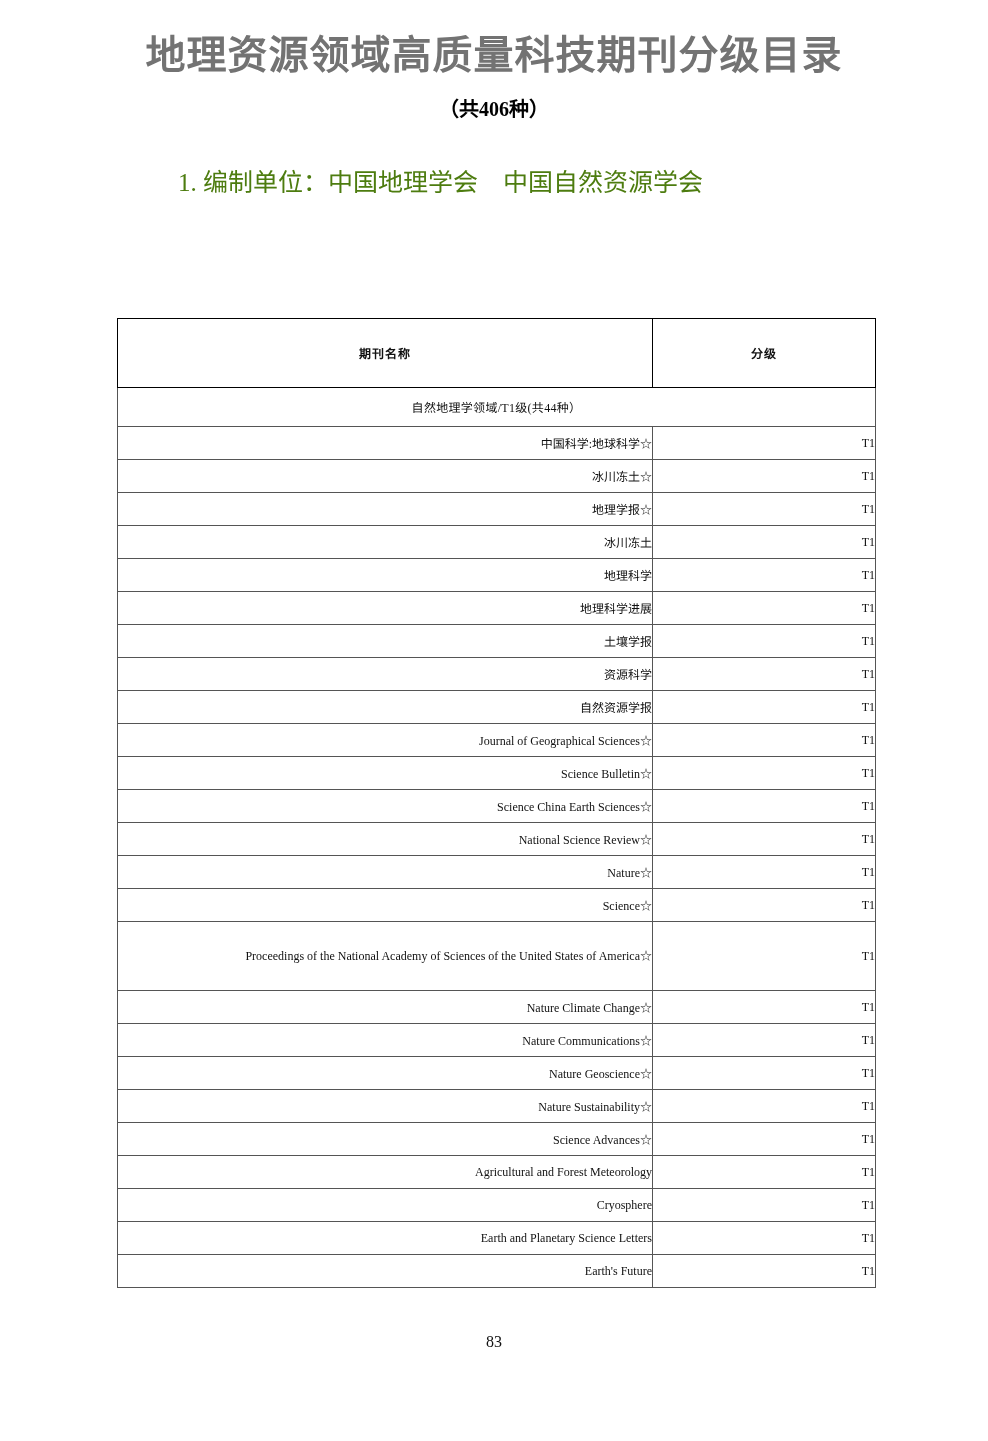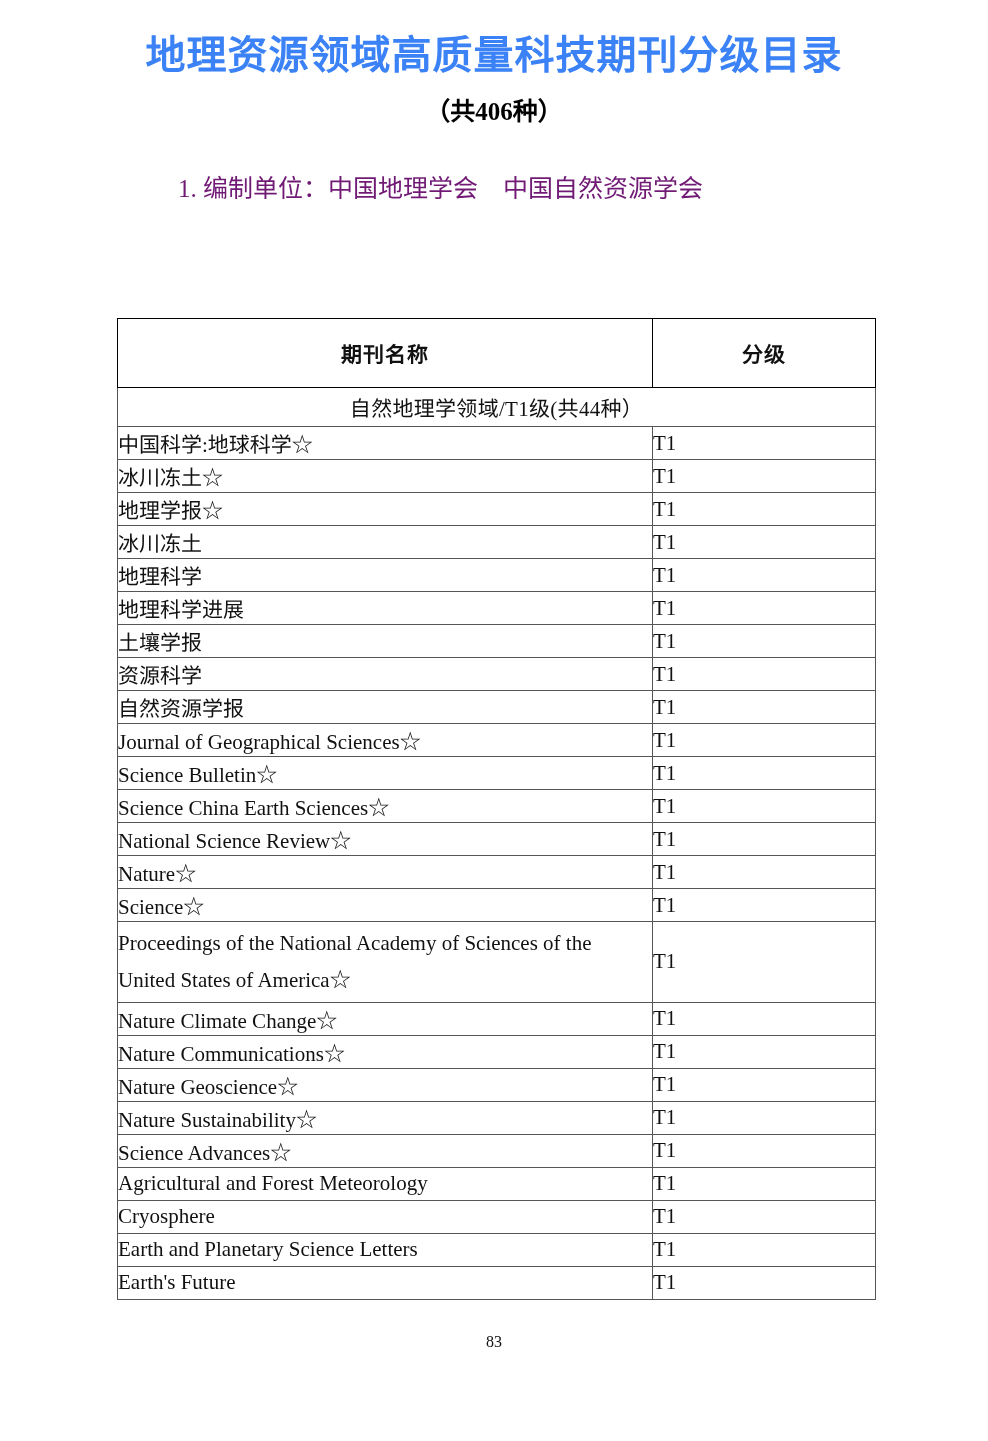--- a/index.html
+++ b/index.html
@@ -27,45 +27,45 @@
   
   .doc-title {
     text-align: center;
     font-family: "Liberation Serif", "DejaVu Serif", serif;
     font-weight: bold;
     font-size: 40px;
     letter-spacing: 1px;
     line-height: 1.18;
     margin: 0;
     padding-top: 32px;
-    color: #3b82f6;
+    color: #737373;
   }
   .doc-subtitle {
     text-align: center;
     font-weight: bold;
-    font-size: 25px;
+    font-size: 20px;
     line-height: 1.2;
     margin: 0;
     padding-top: 18px;
     letter-spacing: 0px;
     color: #000;
   }
 
   
   .meta-list {
     margin: 0;
     padding: 0;
     list-style: none;
     padding-left: 178px;
     padding-top: 40px;
   }
   .meta-item {
     font-size: 25px;
     line-height: 1.75;
-    color: #701a75;
+    color: #4d7c0f;
     white-space: pre;
   }
 
   
   .table-wrap {
     position: absolute;
     left: 117px;
     top: 318px;
     width: 758px;
   }
@@ -75,21 +75,21 @@
     table-layout: fixed;
     border: 1.6px solid #000;
   }
   table.journal-table col.col-name { width: 535px; }
   table.journal-table col.col-tier { width: 223px; }
 
   table.journal-table th,
   table.journal-table td {
     border: 1px solid #555;
     padding: 0;
-    font-size: 21px;
+    font-size: 12px;
     color: #111;
   }
   table.journal-table th {
     border-color: #000;
   }
 
   .th-name, .th-tier {
     height: 68px;
     text-align: center;
     vertical-align: middle;
@@ -105,35 +105,35 @@
     font-weight: normal;
     font-size: 19.5px;
     letter-spacing: 0.3px;
     border-left: 1.6px solid #000;
     border-right: 1.6px solid #000;
   }
 
   td.cell-name {
     height: 32px;
     padding-left: 8px;
-    text-align: left;
+    text-align: right;
     vertical-align: middle;
     white-space: nowrap;
     overflow: hidden;
   }
   td.cell-name.wrap {
     white-space: normal;
     line-height: 1.75;
     padding-top: 3px;
     padding-bottom: 3px;
     height: 62px;
   }
   td.cell-tier {
     height: 32px;
-    text-align: left;
+    text-align: right;
     vertical-align: middle;
     font-size: 19px;
   }
 
   
   .page-number {
     position: absolute;
     left: 0;
     right: 0;
     top: 1333px;

